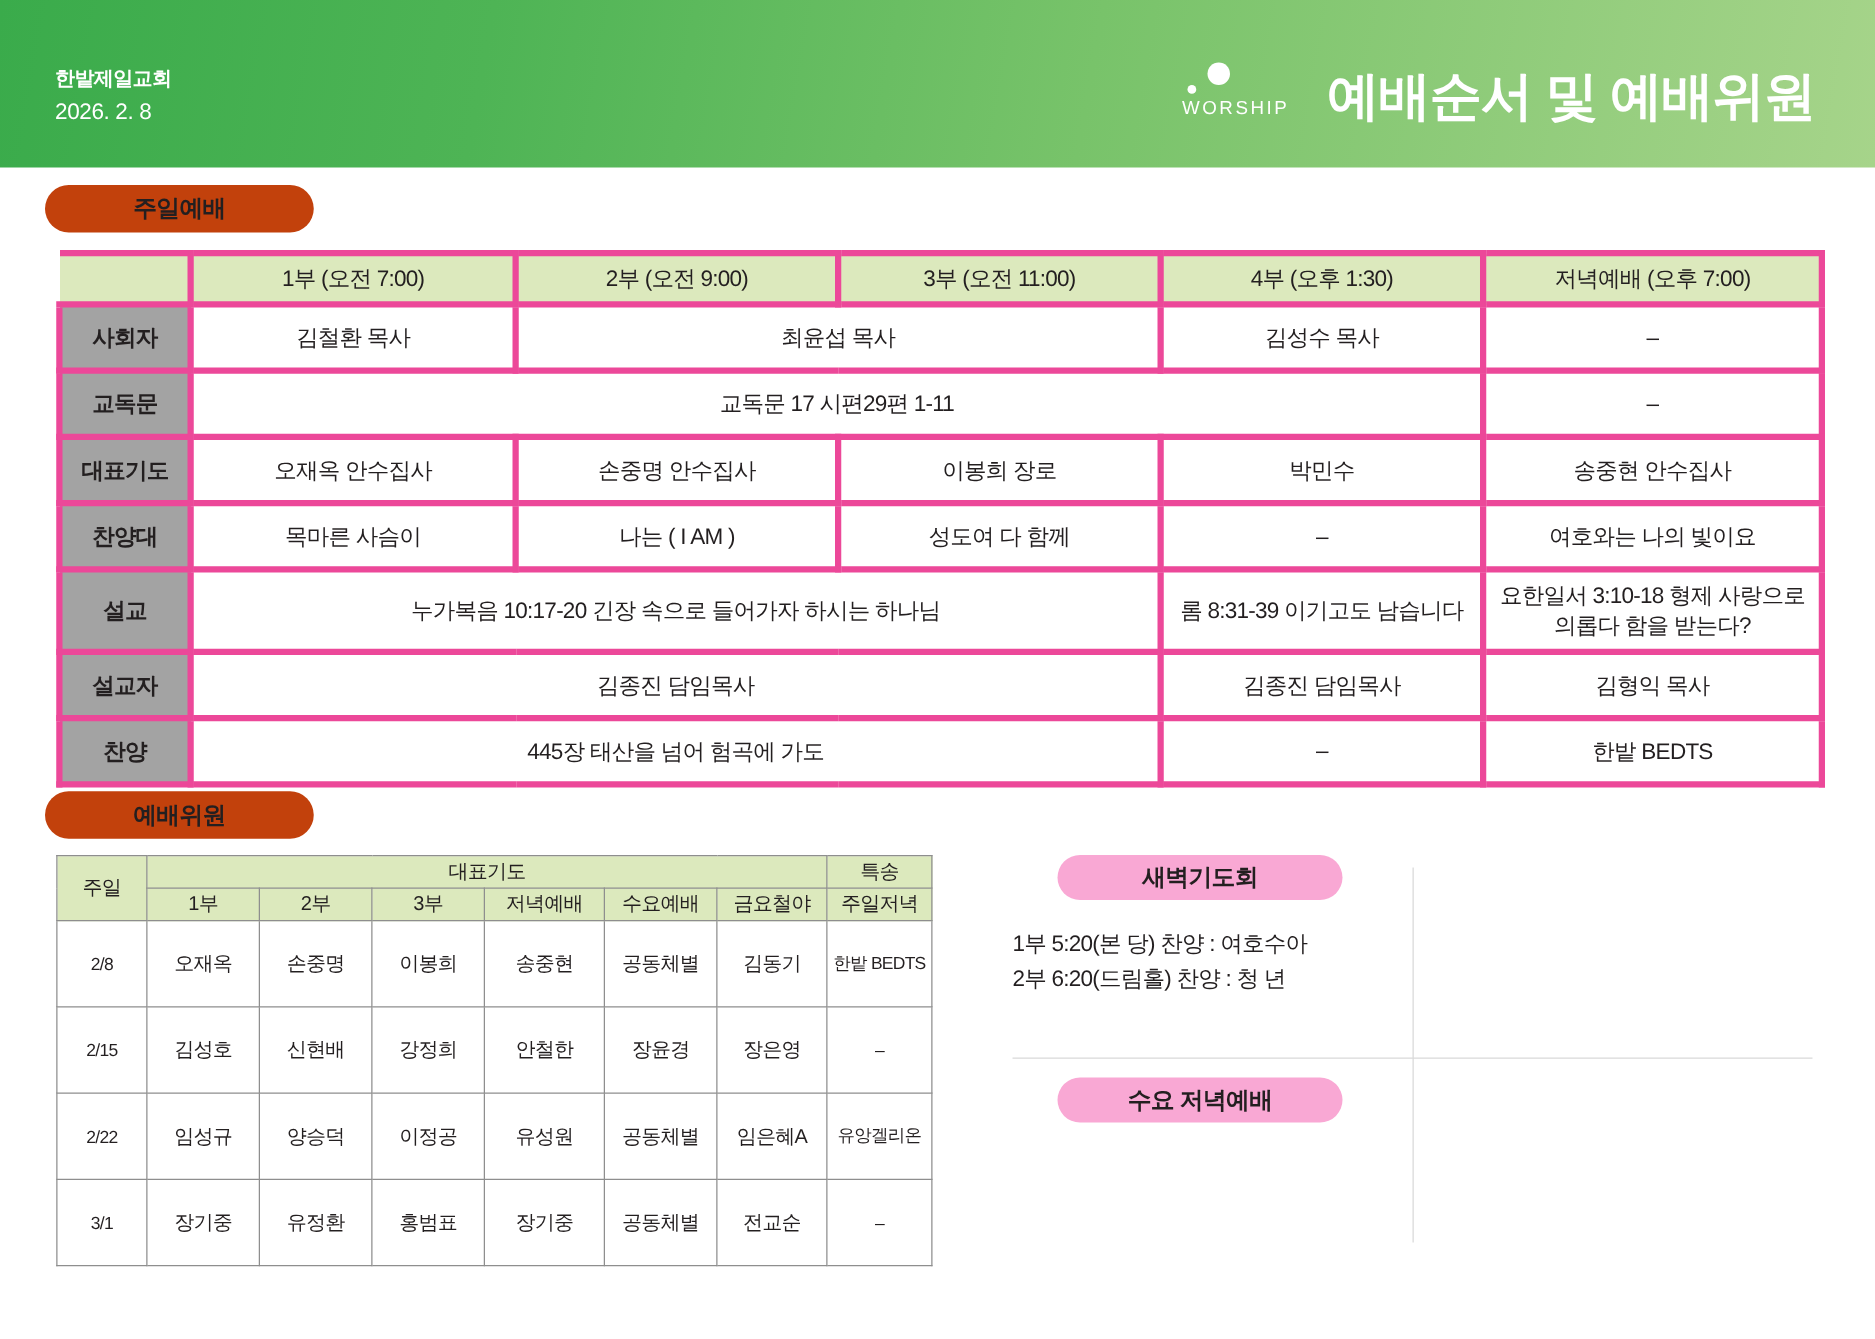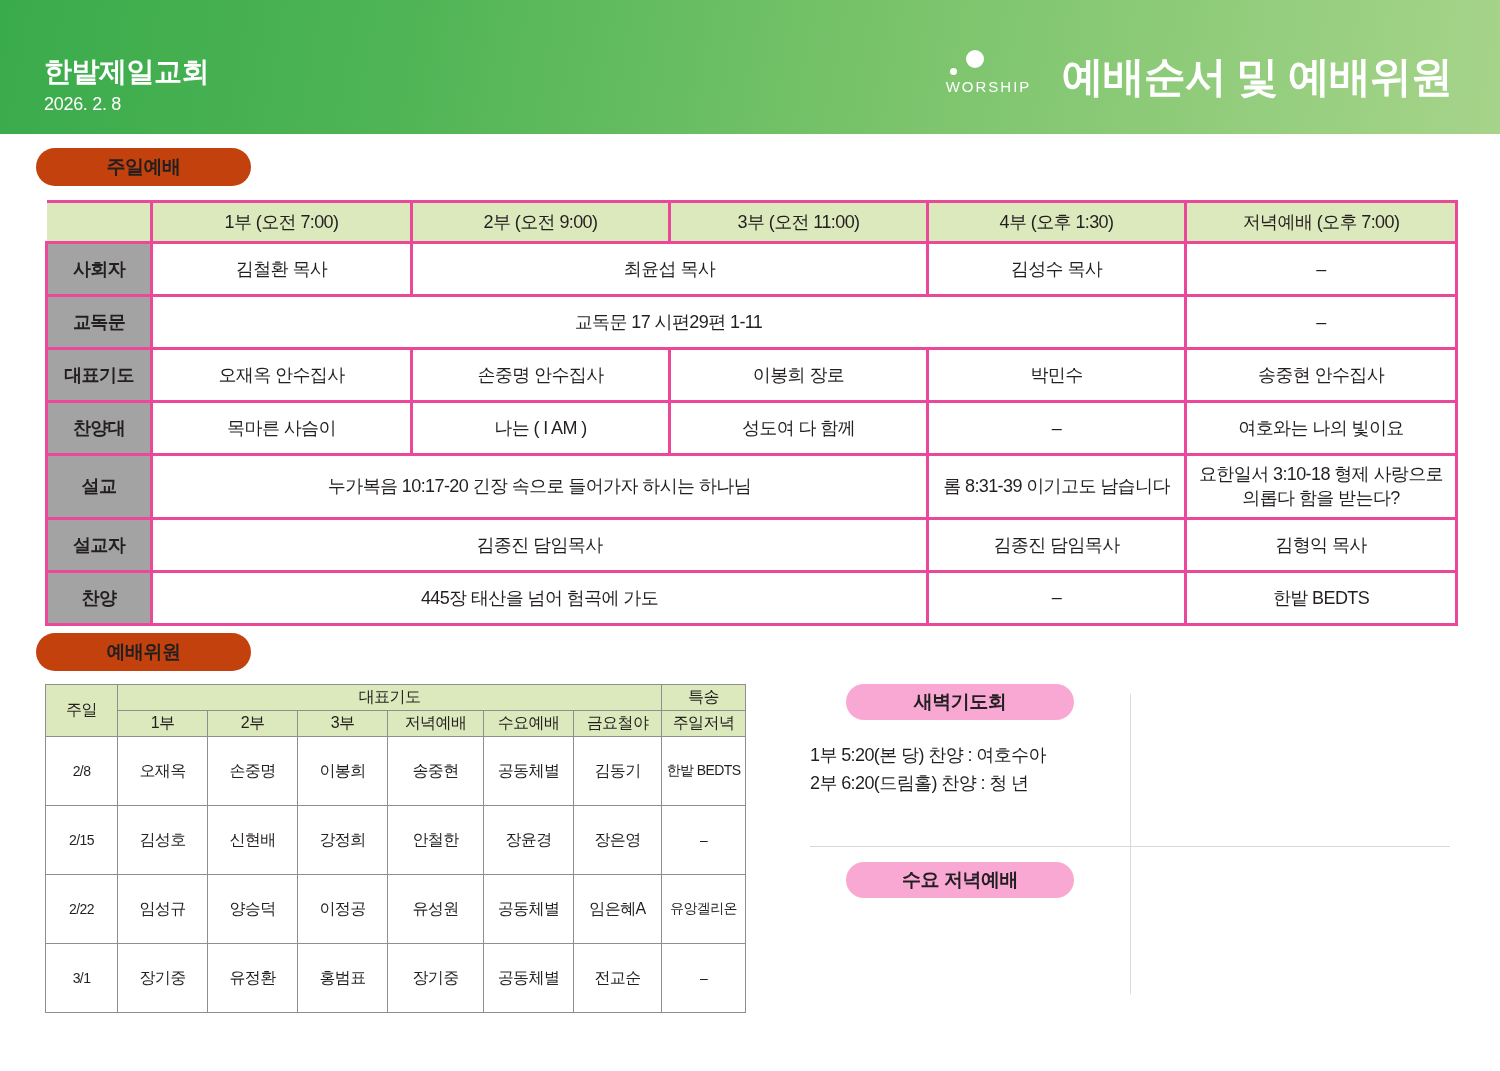--- a/index.html
+++ b/index.html
@@ -17,21 +17,21 @@
   .header {
     position: absolute; left: 0; top: 0;
     width: 1500px; height: 134px;
     background: linear-gradient(100deg, #3aab4b 0%, #4eb455 26%, #78c36a 58%, #a6d48a 100%);
   }
   .header-left {
     position: absolute; left: 44px; top: 54px;
     color: #ffffff;
   }
   .church-name {
-    font-size: 28px; font-weight: bold; letter-spacing: -0.5px;
+    font-size: 16px; font-weight: bold; letter-spacing: -0.5px;
     line-height: 1.25;
   }
   .church-date {
     font-size: 18px; font-weight: normal; letter-spacing: -0.3px;
     line-height: 1.45; margin-top: 2px;
   }
   .header-right {
     position: absolute; right: 48px; top: 48px;
     display: flex; align-items: flex-end; gap: 12px; text-align: right;
   }
@@ -70,21 +70,21 @@
   #pill-committee { left: 36px; top: 633px; }
 
   
   .main-table {
     position: absolute; left: 45px; top: 200px;
     width: 1410px;
     border-collapse: collapse;
     table-layout: fixed;
   }
   .main-table td, .main-table th {
-    border: 3px solid #ec4899;
+    border: 5px solid #ec4899;
     text-align: center;
     vertical-align: middle;
     font-size: 18px;
     font-weight: normal;
     letter-spacing: -0.6px;
     padding: 6px 4px;
     height: 53px;
   }
   .main-table thead th {
     background: #dce9bd;

